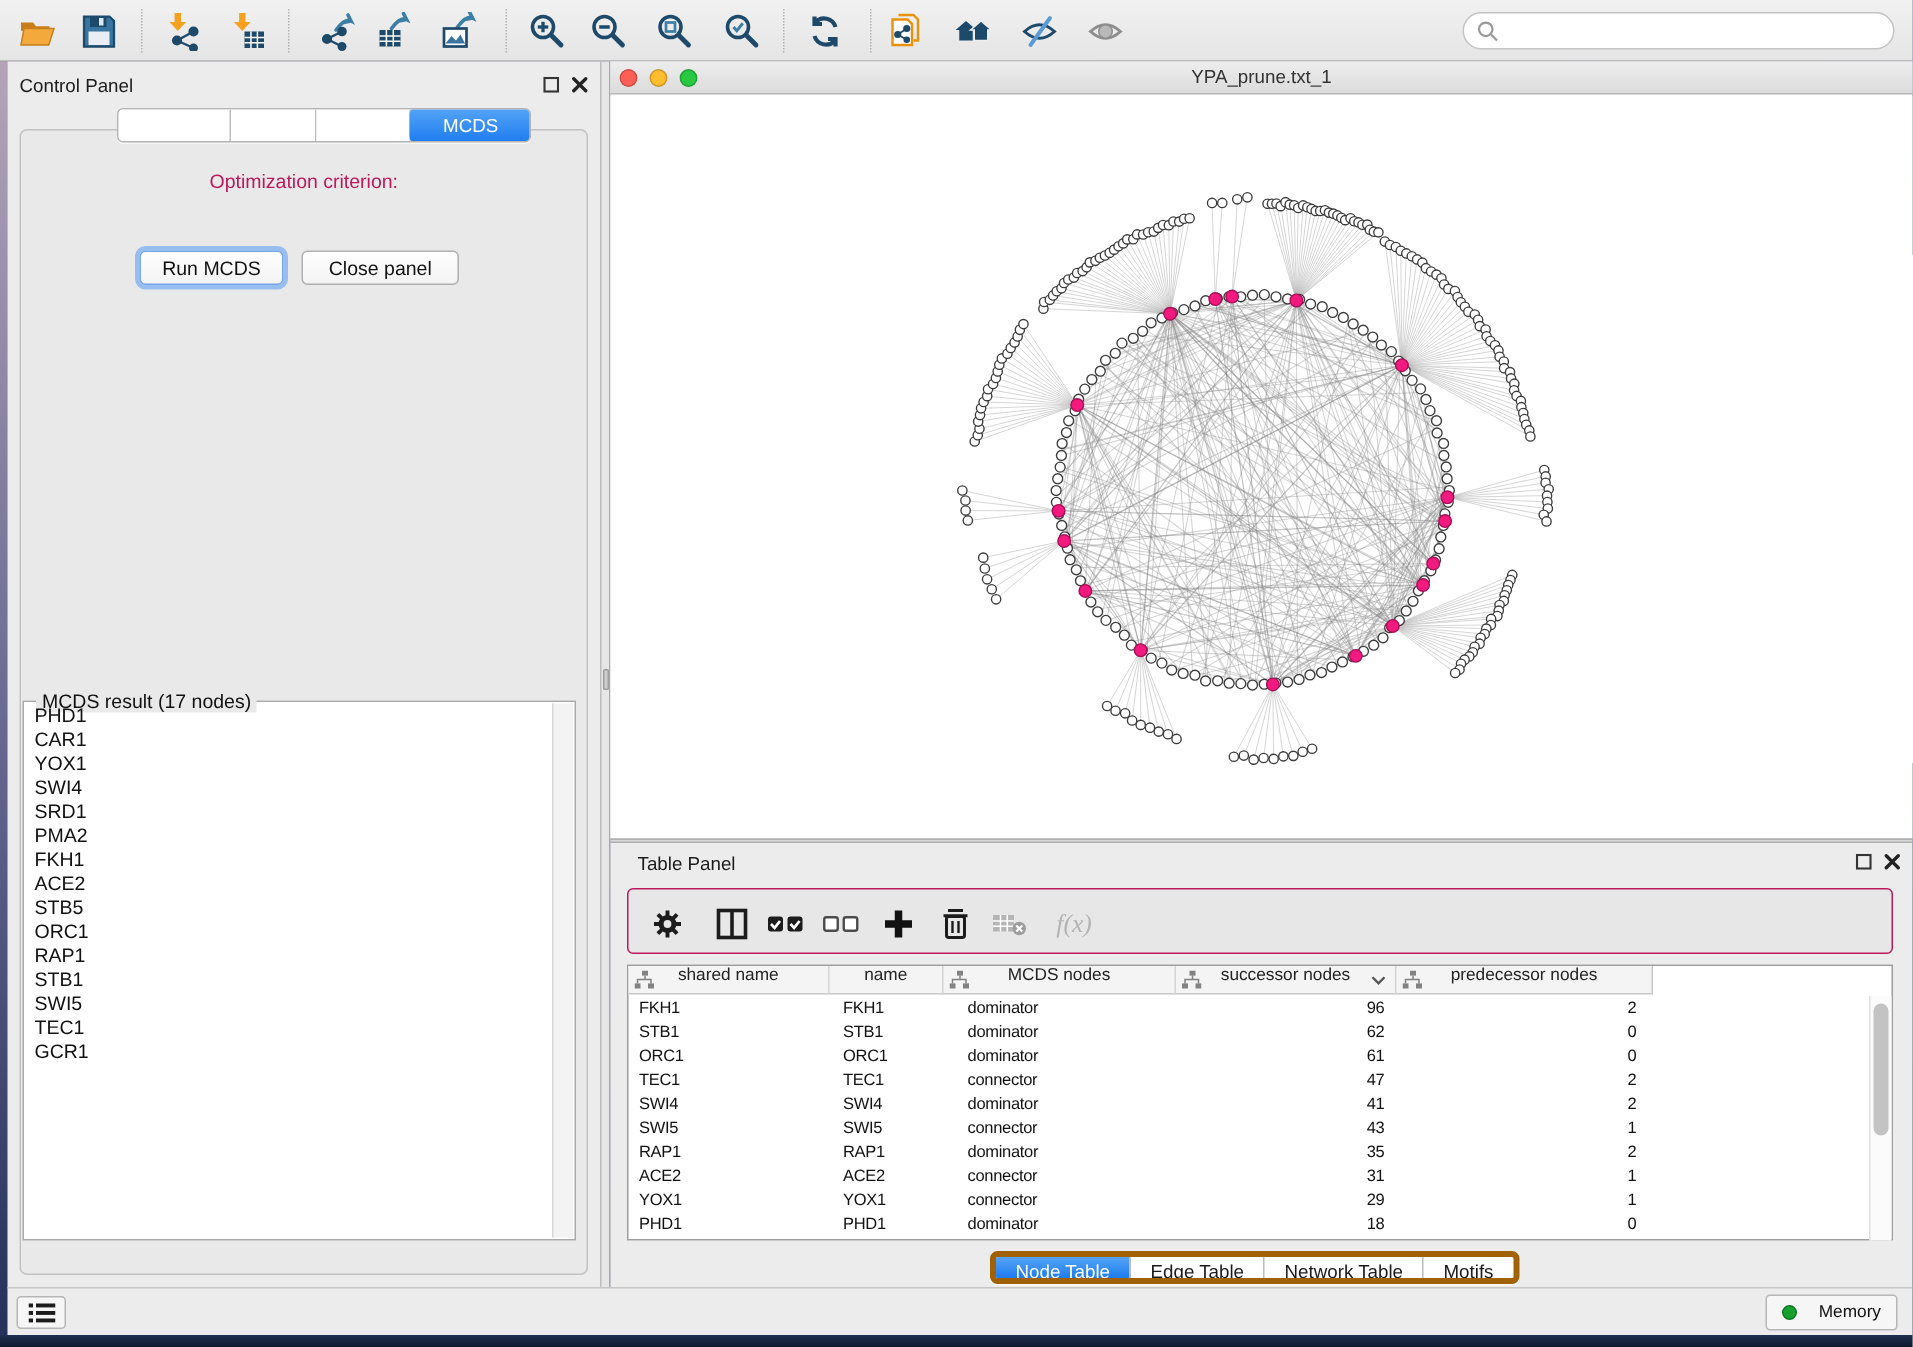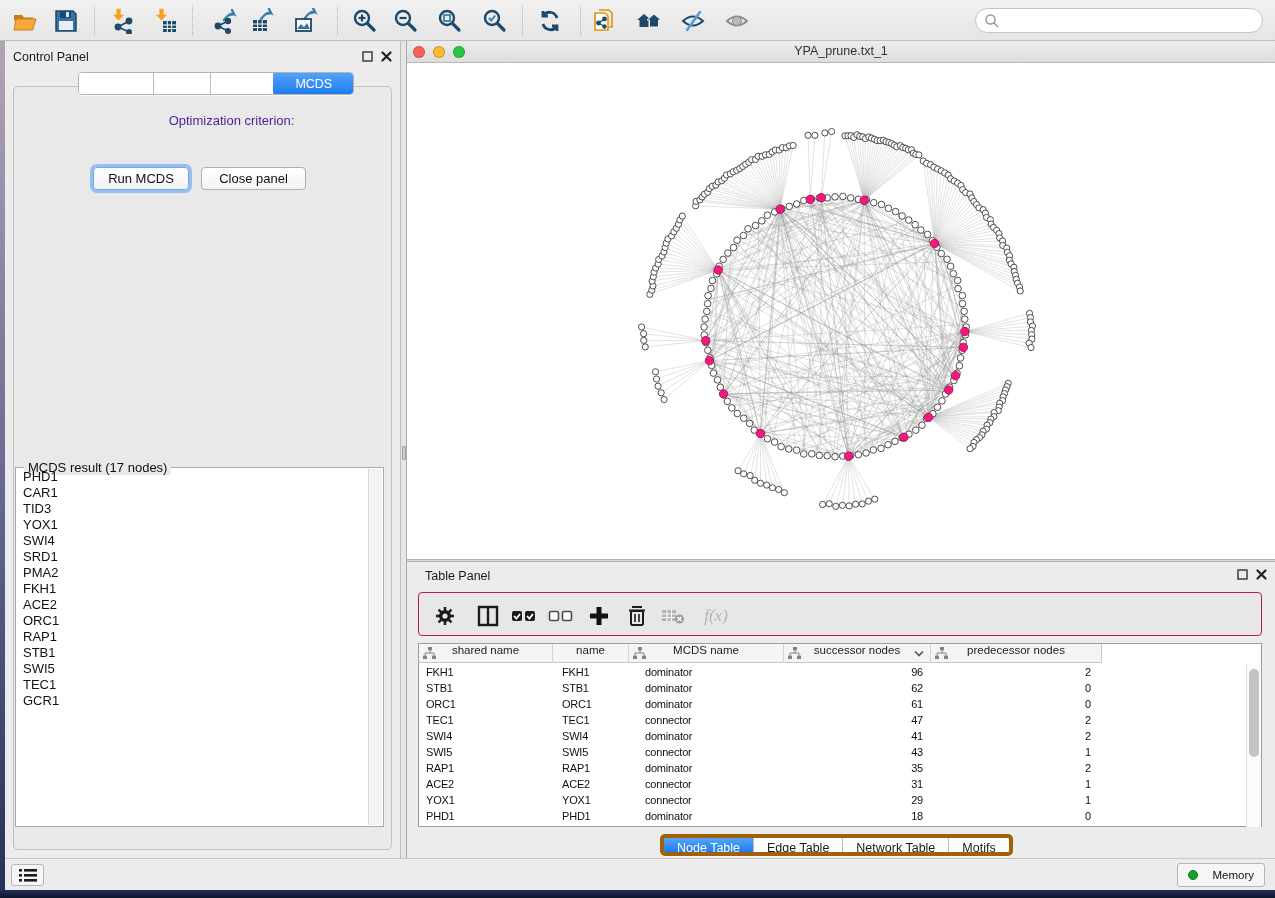--- a/index.html
+++ b/index.html
@@ -19,21 +19,21 @@
 
   
   .cpanel { left:5px; top:41px; width:395px; height:817px; background:#ececec; }
   .cpanel-title { position:absolute; left:8px; top:9px; font-size:12.5px; color:#1a1a1a; }
   .panel-ctl { position:absolute; top:9px; width:13px; height:13px; display:flex; align-items:center; justify-content:center; }
   .cbox { position:absolute; left:8px; top:45px; width:379px; height:764px; background:#e9e9e9; border:1px solid #c2c2c2; border-radius:5px; }
   .tabbar { position:absolute; left:73px; top:31px; height:23px; display:flex; border:1px solid #b4b4b4; border-radius:4px; background:#fff; overflow:hidden; box-shadow:0 1px 0 rgba(255,255,255,.6); }
   .tab { font-size:12.5px; line-height:21px; padding:16px 14px; color:#a21caf; border-right:1px solid #bcbcbc; background:#fff; }
   .tab:last-child { border-right:none; }
   .tab.sel { background:linear-gradient(#55a5f7,#1e7cf0); color:#fff; border-radius:4px; margin:-1px; padding:1px 22px; line-height:22px; }
-  .opt-label { position:absolute; left:0; top:72px; width:100%; text-align:center; font-size:13px; color:#4c1d95;margin-left:29px; }
+  .opt-label { position:absolute; left:0; top:72px; width:100%; text-align:center; font-size:13px; color:#be185d; }
   .dropdown { position:absolute; left:36px; top:92px; width:312px; height:23px; background:#fff; border:1px solid #ababab; border-radius:4px; font-size:13px; line-height:21px; padding-left:9px; color:#111; box-shadow:0 1px 1px rgba(0,0,0,.08); }
   .dd-cap { position:absolute; right:0; top:-1px; width:20px; height:23px; background:linear-gradient(#74b3fb,#2f83f7); border-radius:0 4px 4px 0; }
   .dd-cap .up { position:absolute; left:6px; top:5px; width:0; height:0; border-left:4px solid transparent; border-right:4px solid transparent; border-bottom:5px solid #fff; }
   .dd-cap .dn { position:absolute; left:6px; bottom:5px; width:0; height:0; border-left:4px solid transparent; border-right:4px solid transparent; border-top:5px solid #fff; }
   .mbtn { position:absolute; top:126px; height:23px; background:linear-gradient(#ffffff,#f3f3f3); border:1px solid #b0b0b0; border-radius:4px; font-size:13px; text-align:center; line-height:21px; color:#111; }
   .mbtn.focus { box-shadow:0 0 0 3px rgba(86,155,245,.55); border-color:#74a7e8; }
   .groupbox { position:absolute; left:10px; top:426px; width:369px; height:360px; border:1px solid #a9a9a9; background:#fff; }
   .groupbox .legend { position:absolute; left:8px; top:-8px; background:#e9e9e9; padding:0 4px; font-size:13px; color:#111; }
   .mcds-list { position:absolute; left:1px; top:1px; width:352px; height:356px; overflow:hidden; }
   .mcds-item { font-size:13px; line-height:16px; padding-left:6px; color:#111; }
@@ -264,27 +264,27 @@
 
 
   <div class="mbtn focus" style="left:88px;width:96px">Run MCDS</div>
   <div class="mbtn" style="left:196px;width:105px">Close panel</div>
 
   <div class="groupbox">
     <div class="legend">MCDS result (17 nodes)</div>
     <div class="mcds-list">
         <div class="mcds-item">PHD1</div>
         <div class="mcds-item">CAR1</div>
-        <div class="mcds-item">TID3</div>
         <div class="mcds-item">YOX1</div>
         <div class="mcds-item">SWI4</div>
         <div class="mcds-item">SRD1</div>
         <div class="mcds-item">PMA2</div>
         <div class="mcds-item">FKH1</div>
         <div class="mcds-item">ACE2</div>
+        <div class="mcds-item">STB5</div>
         <div class="mcds-item">ORC1</div>
         <div class="mcds-item">RAP1</div>
         <div class="mcds-item">STB1</div>
         <div class="mcds-item">SWI5</div>
         <div class="mcds-item">TEC1</div>
         <div class="mcds-item">GCR1</div>
       </div>
     <div class="mcds-scroll"></div>
   </div>
 </div>
@@ -1199,21 +1199,21 @@
       </div>
       <div class="thcell" style="left:210px;width:155px">
         <svg class="tree-ic" width="13" height="13">
             <g fill="#828282">
               <rect x="5" y="0" width="4" height="3.4"></rect>
               <rect x="0" y="8.6" width="4" height="3.4"></rect>
               <rect x="9" y="8.6" width="4" height="3.4"></rect>
             </g>
             <path d="M7 3.4 v2.6 M2 8.6 v-2.6 h9 v2.6" stroke="#828282" fill="none"></path>
           </svg>
-        <span>MCDS name</span>
+        <span>MCDS nodes</span>
       </div>
       <div class="thcell" style="left:365px;width:147px">
         <svg class="tree-ic" width="13" height="13">
             <g fill="#828282">
               <rect x="5" y="0" width="4" height="3.4"></rect>
               <rect x="0" y="8.6" width="4" height="3.4"></rect>
               <rect x="9" y="8.6" width="4" height="3.4"></rect>
             </g>
             <path d="M7 3.4 v2.6 M2 8.6 v-2.6 h9 v2.6" stroke="#828282" fill="none"></path>
           </svg>

